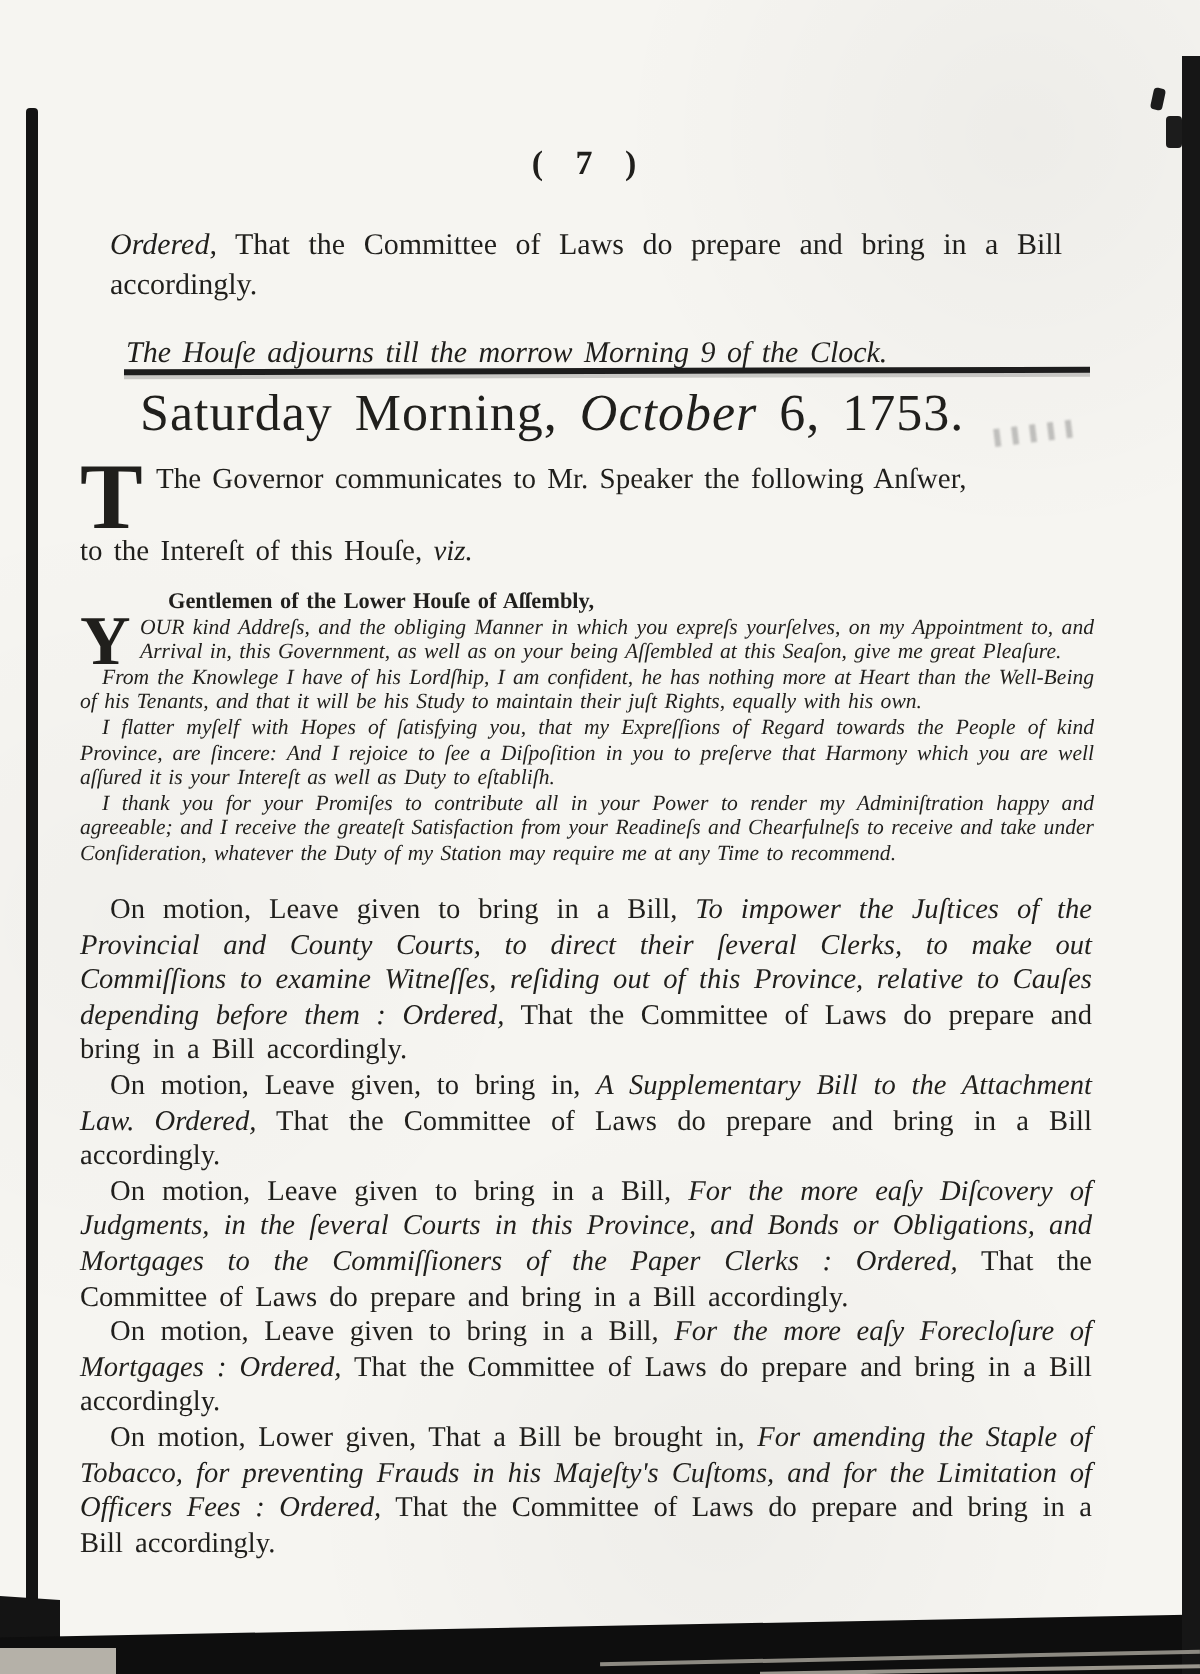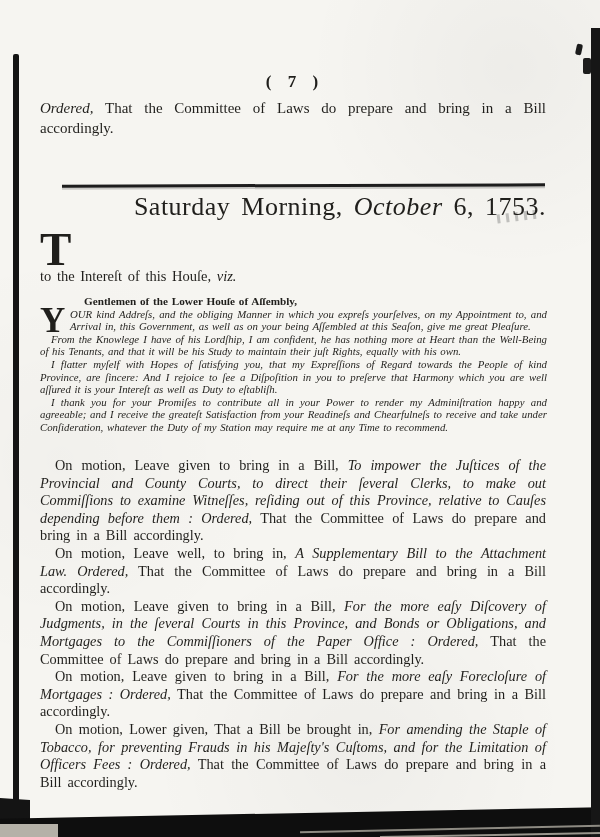--- a/index.html
+++ b/index.html
@@ -26,39 +26,39 @@
   .blob2{position:absolute;left:583px;top:58px;width:8px;height:16px;background:#1c1c1c;border-radius:2px;}
   .smudge-heading{position:absolute;left:497px;top:212px;width:42px;height:9px;
     background:repeating-linear-gradient(90deg,rgba(70,70,70,.3) 0 3px,transparent 3px 9px);
     transform:rotate(-7deg);filter:blur(.6px);}
   .rule{position:absolute;left:62px;top:184px;width:483px;height:3px;background:#1d1d1d;
     box-shadow:0 2px 0 rgba(0,0,0,.18);transform:rotate(-.15deg);}
   
   .page-number{position:absolute;left:40px;top:72px;width:506px;text-align:center;
     font-size:17px;font-weight:bold;letter-spacing:2px;word-spacing:8px;}
   .prelude{position:absolute;left:40px;top:99px;width:506px;font-size:15px;line-height:19.5px;word-spacing:2px;}
-  .prelude p{margin:0;}
+  .prelude p{margin:15px;}
   .p-ordered{text-align:justify;}
   .p-postm{padding-left:12px;white-space:nowrap;}
   .p-adjourn{padding-left:8px;white-space:nowrap;}
-  .heading{position:absolute;left:40px;top:192px;width:506px;text-align:right;padding-left:30px;
+  .heading{position:absolute;left:40px;top:192px;width:506px;text-align:left;padding-left:30px;
     box-sizing:border-box;font-size:26px;letter-spacing:.5px;word-spacing:4px;}
   .session{position:absolute;left:40px;top:231px;width:506px;font-size:14.5px;line-height:18.5px;word-spacing:2px;}
   .dropcap-t{float:left;width:35px;height:36px;font-size:47px;line-height:37px;font-weight:bold;text-align:left;}
   .session .line{white-space:nowrap;}
   .session .line-indent{padding-left:38px;}
   .session .line-clear{clear:left;}
   .governor{position:absolute;left:40px;top:295px;width:507px;font-size:10.8px;line-height:12.6px;word-spacing:1px;}
   .governor p{margin:0;text-align:justify;}
   .salutation{padding-left:44px;font-weight:bold;font-size:11.2px;font-style:normal;text-align:left;}
   .dropcap-y{float:left;width:30px;height:25px;font-size:35px;line-height:26px;font-weight:bold;font-style:normal;}
   .gov-ind{text-indent:11px;}
   .signature{text-align:right !important;padding-right:18px;font-size:13px;letter-spacing:2.5px;
     font-style:normal;margin-top:3px !important;white-space:nowrap;}
-  .motions{position:absolute;left:40px;top:447px;width:506px;font-size:14.3px;line-height:17.6px;word-spacing:2.5px;margin-top:10px;}
+  .motions{position:absolute;left:40px;top:447px;width:506px;font-size:14.3px;line-height:17.6px;word-spacing:2.5px;}
   .motions p{margin:0;text-align:justify;text-indent:15px;}
   .catchword-row{text-align:right !important;text-indent:0 !important;padding-right:62px;margin-top:2px !important;}
 </style>
 </head>
 <body>
 
 <div class="scan">
 
   <div class="bar-left"></div>
   <div class="corner-left"></div>
@@ -68,40 +68,42 @@
   <div class="wave-line2"></div>
   <div class="band-right"></div>
   <div class="blob1"></div>
   <div class="blob2"></div>
   <div class="smudge-heading"></div>
 
   <div class="page-number">( 7 )</div>
 
   <div class="prelude">
     <p class="p-ordered"><span class="it">Ordered,</span><span> That the Committee of Laws do prepare and bring in a Bill accordingly.</span></p>
+    <p class="p-adjourn it">The Houſe adjourns till the morrow Morning 9 of the Clock.</p>
   </div>
 
   <div class="rule"></div>
 
   <div class="heading"><span>Saturday Morning, </span><span class="it">October</span><span> 6, 1753.</span></div>
 
   <div class="session">
     <span class="dropcap-t">T</span>
+    <div class="line line-indent">The Governor communicates to Mr. Speaker the following Anſwer,</div>
     <div class="line line-clear"><span>to the Intereſt of this Houſe, </span><span class="it">viz.</span></div>
   </div>
 
   <div class="governor">
     <p class="salutation">Gentlemen of the Lower Houſe of Aſſembly,</p>
     <p class="it"><span class="dropcap-y">Y</span><span>OUR kind Addreſs, and the obliging Manner in which you expreſs yourſelves, on my Appointment to, and Arrival in, this Government, as well as on your being Aſſembled at this Seaſon, give me great Pleaſure.</span></p>
     <p class="it gov-ind">From the Knowlege I have of his Lordſhip, I am confident, he has nothing more at Heart than the Well-Being of his Tenants, and that it will be his Study to maintain their juſt Rights, equally with his own.</p>
     <p class="it gov-ind">I flatter myſelf with Hopes of ſatisfying you, that my Expreſſions of Regard towards the People of kind Province, are ſincere: And I rejoice to ſee a Diſpoſition in you to preſerve that Harmony which you are well aſſured it is your Intereſt as well as Duty to eſtabliſh.</p>
     <p class="it gov-ind">I thank you for your Promiſes to contribute all in your Power to render my Adminiſtration happy and agreeable; and I receive the greateſt Satisfaction from your Readineſs and Chearfulneſs to receive and take under Conſideration, whatever the Duty of my Station may require me at any Time to recommend.</p>
   </div>
 
   <div class="motions">
     <p><span>On motion, Leave given to bring in a Bill, </span><span class="it">To impower the Juſtices of the Provincial and County Courts, to direct their ſeveral Clerks, to make out Commiſſions to examine Witneſſes, reſiding out of this Province, relative to Cauſes depending before them : </span><span class="it">Ordered,</span><span> That the Committee of Laws do prepare and bring in a Bill accordingly.</span></p>
-    <p><span>On motion, Leave well, to bring in, </span><span class="it">A Supplementary Bill to the Attachment Law. </span><span class="it">Ordered,</span><span> That the Committee of Laws do prepare and bring in a Bill accordingly.</span></p>
-    <p><span>On motion, Leave given to bring in a Bill, </span><span class="it">For the more eaſy Diſcovery of Judgments, in the ſeveral Courts in this Province, and Bonds or Obligations, and Mortgages to the Commiſſioners of the Paper Office : </span><span class="it">Ordered,</span><span> That the Committee of Laws do prepare and bring in a Bill accordingly.</span></p>
+    <p><span>On motion, Leave given, to bring in, </span><span class="it">A Supplementary Bill to the Attachment Law. </span><span class="it">Ordered,</span><span> That the Committee of Laws do prepare and bring in a Bill accordingly.</span></p>
+    <p><span>On motion, Leave given to bring in a Bill, </span><span class="it">For the more eaſy Diſcovery of Judgments, in the ſeveral Courts in this Province, and Bonds or Obligations, and Mortgages to the Commiſſioners of the Paper Clerks : </span><span class="it">Ordered,</span><span> That the Committee of Laws do prepare and bring in a Bill accordingly.</span></p>
     <p><span>On motion, Leave given to bring in a Bill, </span><span class="it">For the more eaſy Forecloſure of Mortgages : </span><span class="it">Ordered,</span><span> That the Committee of Laws do prepare and bring in a Bill accordingly.</span></p>
     <p><span>On motion, Lower given, That a Bill be brought in, </span><span class="it">For amending the Staple of Tobacco, for preventing Frauds in his Majeſty's Cuſtoms, and for the Limitation of Officers Fees : </span><span class="it">Ordered,</span><span> That the Committee of Laws do prepare and bring in a Bill accordingly.</span></p>
   </div>
 
 </div>
 
 </body></html>

